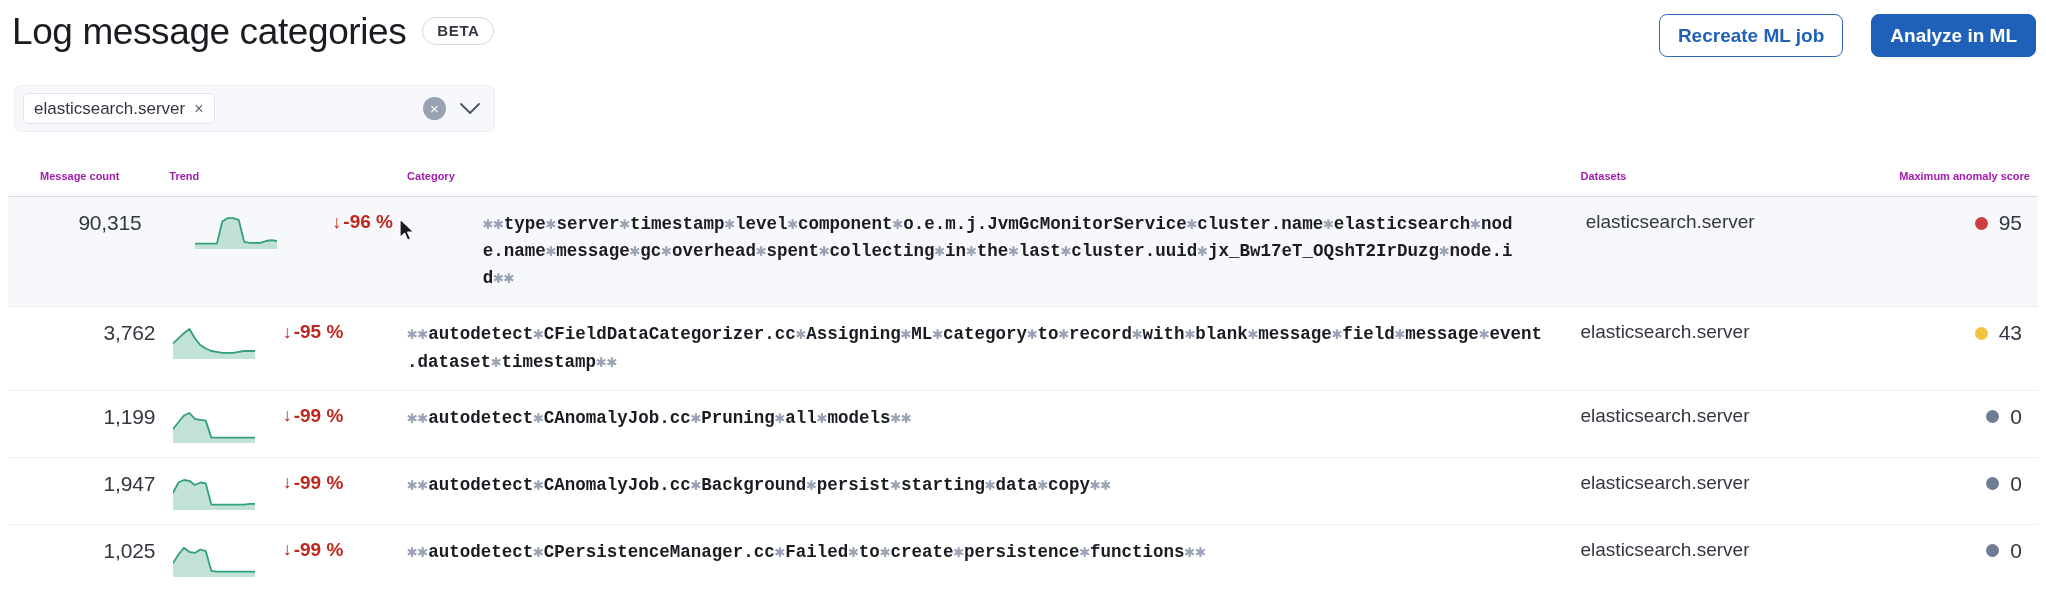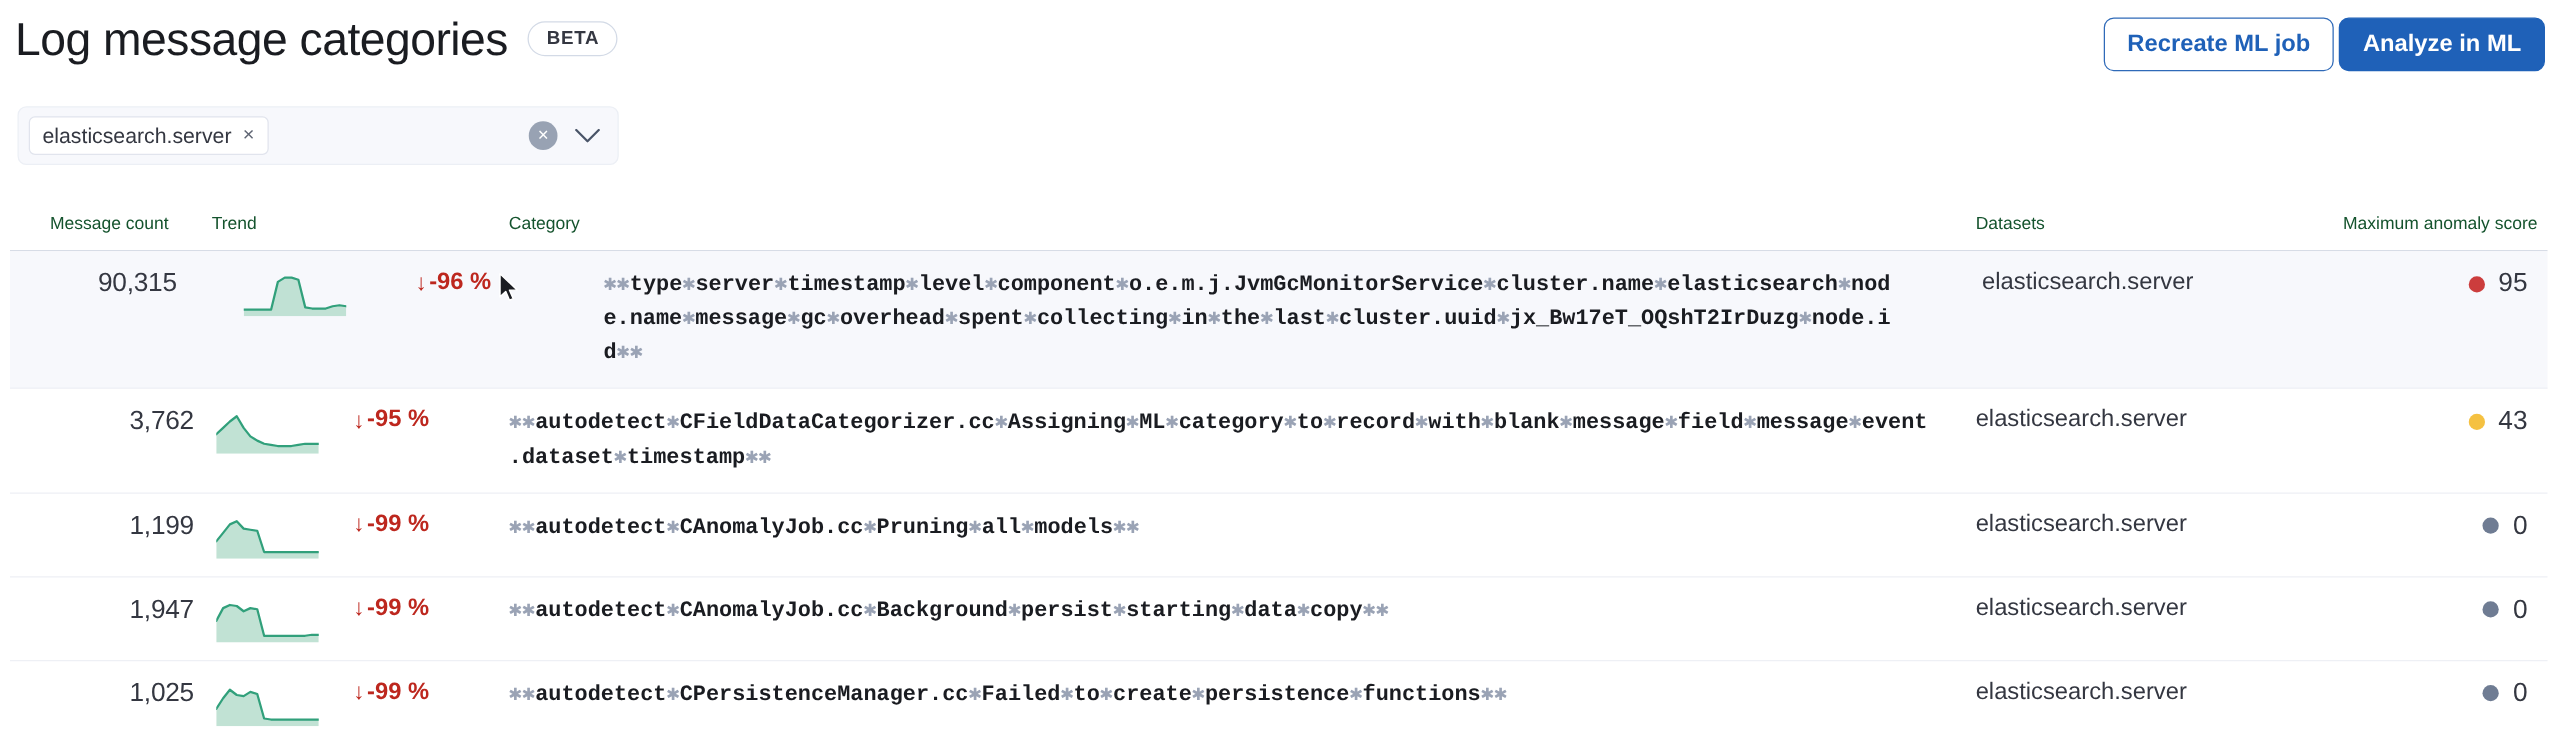--- a/index.html
+++ b/index.html
@@ -23,21 +23,21 @@
     font-size: 37px; font-weight: 400; letter-spacing: -0.4px;
     color: #1a1c21; line-height: 1;
   }
   .beta-badge {
     border: 1px solid #d3dae6; border-radius: 999px;
     padding: 5px 14px 6px; font-size: 15px; font-weight: 700;
     letter-spacing: 0.6px; color: #343741; line-height: 1;
   }
   .header-actions {
     position: absolute; right: 14px; top: 14px;
-    display: flex; align-items: flex-end; gap: 4px;
+    display: flex; align-items: flex-end; gap: 28px;
   }
   .btn {
     font-family: "Liberation Sans", sans-serif;
     font-size: 19px; font-weight: 600; line-height: 1;
     border-radius: 8px; padding: 11px 18px; cursor: pointer;
     white-space: nowrap;
   }
   .btn-secondary {
     background: #fff; border: 1px solid #2f6ab8; color: #1f61b8;
   }
@@ -70,21 +70,21 @@
   .chev { color: #4a5568; font-size: 18px; cursor: pointer; line-height: 1; }
 
   
   .table { position: absolute; left: 8px; top: 160px; width: 2030px; }
   .row {
     display: flex; align-items: flex-start;
     border-bottom: 1px solid #eef0f5;
   }
   .thead .row { border-bottom: 1px solid #d7dce6; }
   .thead .cell {
-    font-size: 14px; font-weight: 400; color: #14532d;
+    font-size: 11px; font-weight: 700; color: #a21caf;
     padding: 10px 0 14px;
   }
   .row-highlight { background: #f7f8fc; gap: 36px; }
   .cell { padding: 14px 0; font-size: 0; }
 
   .c-count { width: 148px; text-align: right; }
   .c-trend { width: 110px; padding-left: 18px; }
   .c-delta { width: 126px; padding-left: 18px; }
   .c-cat   { width: 1165px; padding-left: 17px; }
   .c-ds    { width: 250px; margin-left: 32px; }

